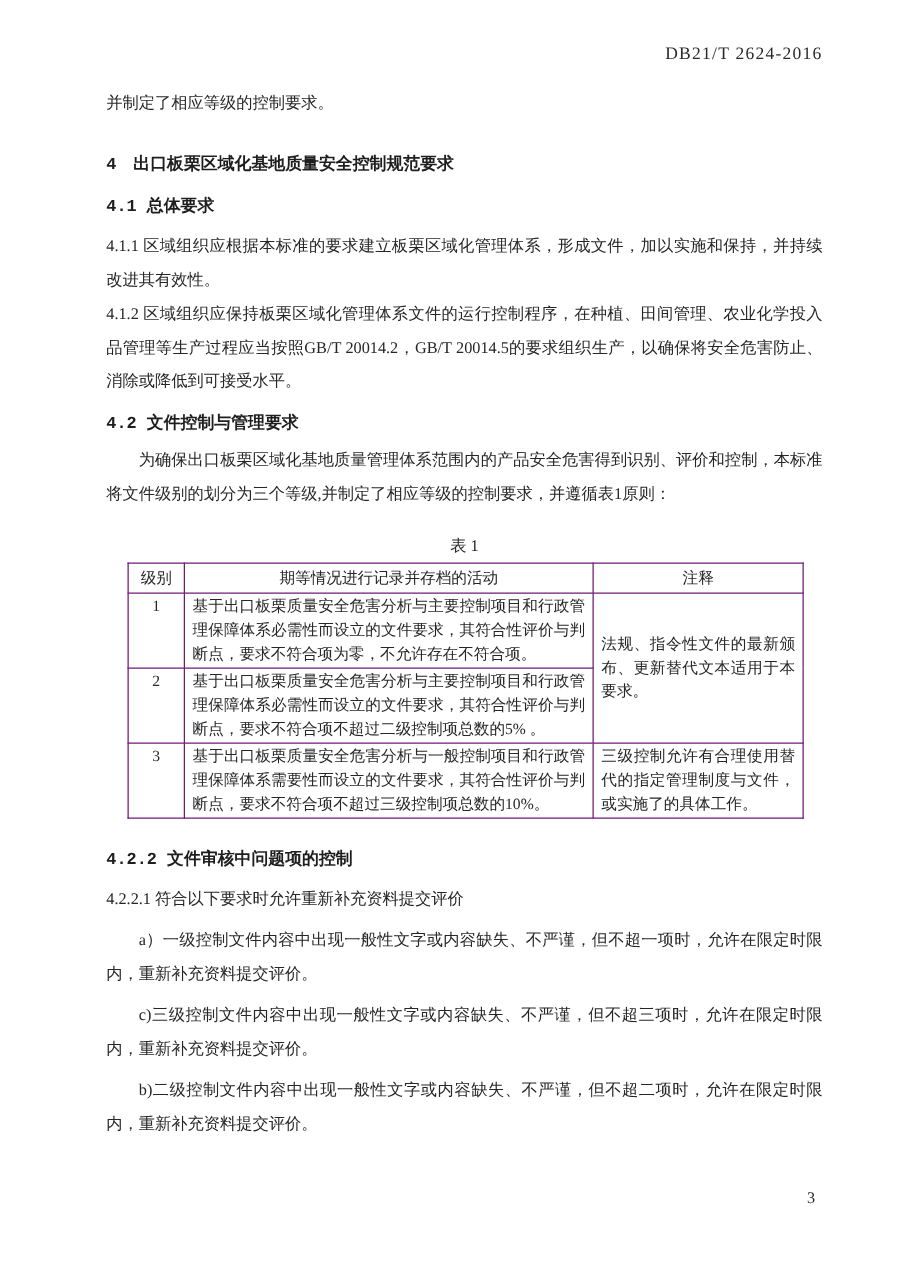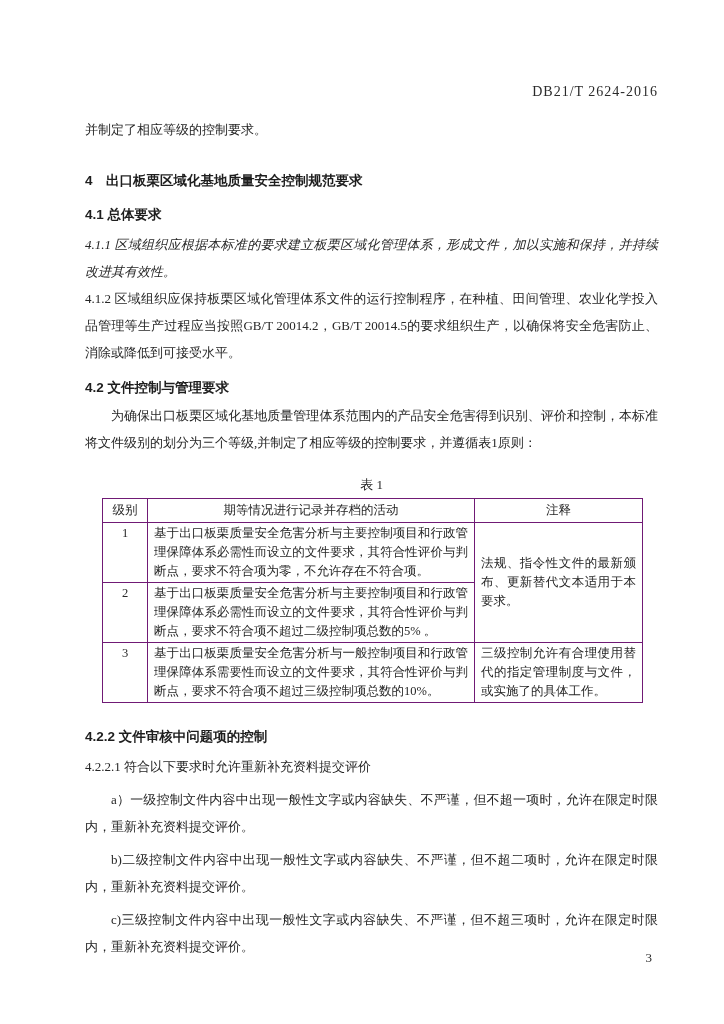--- a/index.html
+++ b/index.html
@@ -5,49 +5,49 @@
   html,body{margin:0;padding:0;}
   body{
     width:724px;height:1024px;
     background:#ffffff;
     position:relative;
     font-family:"Liberation Serif","DejaVu Serif",serif;
     color:#222222;
     overflow:hidden;
   }
   .page{
-    padding:84px 66px 0 85px;
+    padding:36px 66px 0 85px;
   }
   .doc-num{
     text-align:right;
     font-size:14px;
     line-height:15px;
     letter-spacing:1px;
     color:#2a2a2a;
   }
   .body-p{
     font-size:13px;
     line-height:27px;
     text-align:justify;
     margin:0;
     color:#262626;
   }
   .indent{ text-indent:2em; }
   .hd{
-    font-family:Liberation Sans, sans-serif;
+    font-family:Liberation Mono, monospace;
     font-weight:bold;
     font-size:13.5px;
     line-height:16px;
     margin:0;
     color:#1e1e1e;
   }
   .m-intro{ margin-top:17px; }
   .m-h4{ margin-top:30px; }
   .m-h41{ margin-top:18px; }
-  .m-p411{ margin-top:8px;font-style:italic; }
+  .m-p411{ margin-top:8px; }
   .m-h42{ margin-top:14px; }
   .m-h421{ margin-top:15px; }
   .m-p421{ margin-top:6px; }
   .tbl-caption{
     margin-top:20px;
     text-align:center;
     font-size:13px;
     line-height:17px;
     color:#262626;
   }
@@ -152,18 +152,18 @@
         <td class="note">三级控制允许有合理使用替代的指定管理制度与文件，或实施了的具体工作。</td>
       </tr>
     </tbody>
   </table>
 
   <p class="hd m-h422">4.2.2 文件审核中问题项的控制</p>
 
   <p class="body-p m-h4221">4.2.2.1 符合以下要求时允许重新补充资料提交评价</p>
 
   <p class="body-p indent list-p">a）一级控制文件内容中出现一般性文字或内容缺失、不严谨，但不超一项时，允许在限定时限内，重新补充资料提交评价。</p>
+  <p class="body-p indent list-p">c)三级控制文件内容中出现一般性文字或内容缺失、不严谨，但不超三项时，允许在限定时限内，重新补充资料提交评价。</p>
   <p class="body-p indent list-p">b)二级控制文件内容中出现一般性文字或内容缺失、不严谨，但不超二项时，允许在限定时限内，重新补充资料提交评价。</p>
-  <p class="body-p indent list-p">c)三级控制文件内容中出现一般性文字或内容缺失、不严谨，但不超三项时，允许在限定时限内，重新补充资料提交评价。</p>
 
 </div>
 
 <div class="page-num">3</div>
 
 </body></html>

